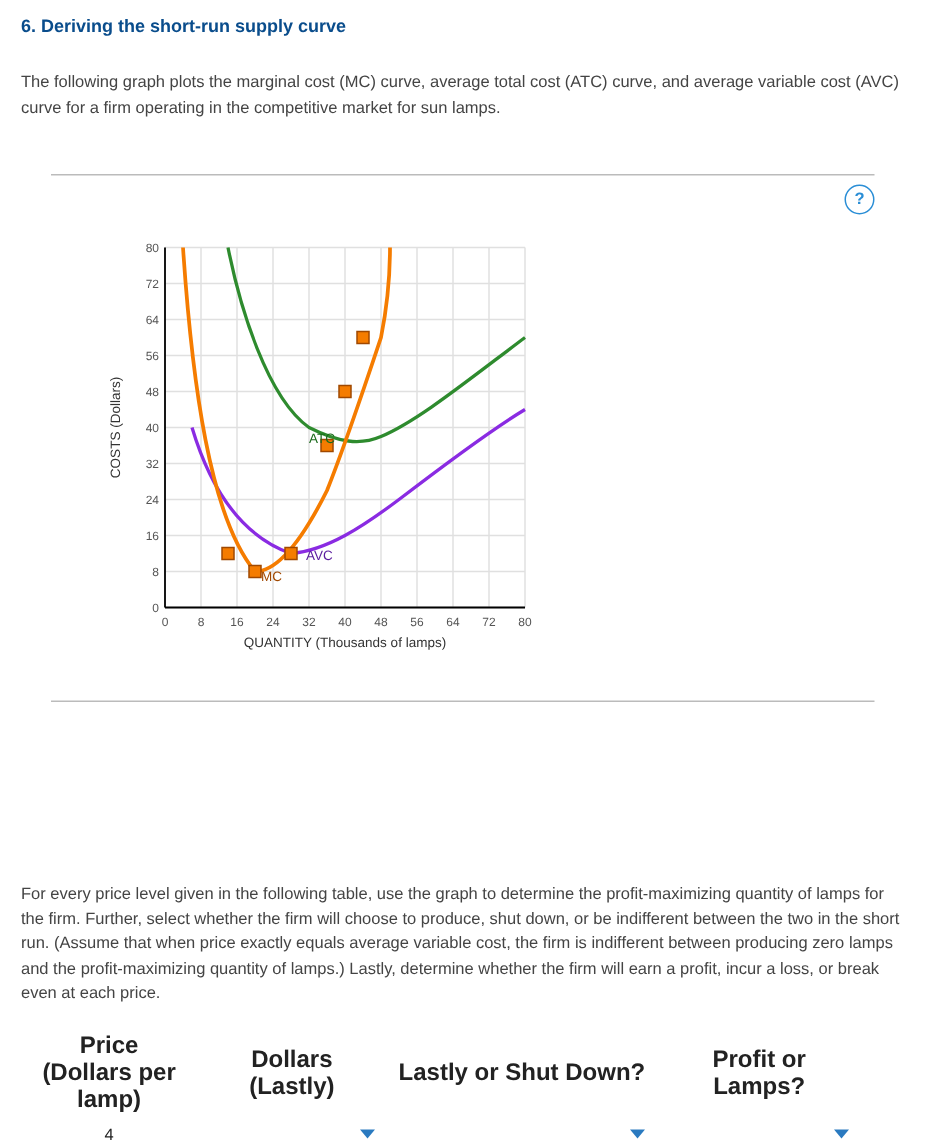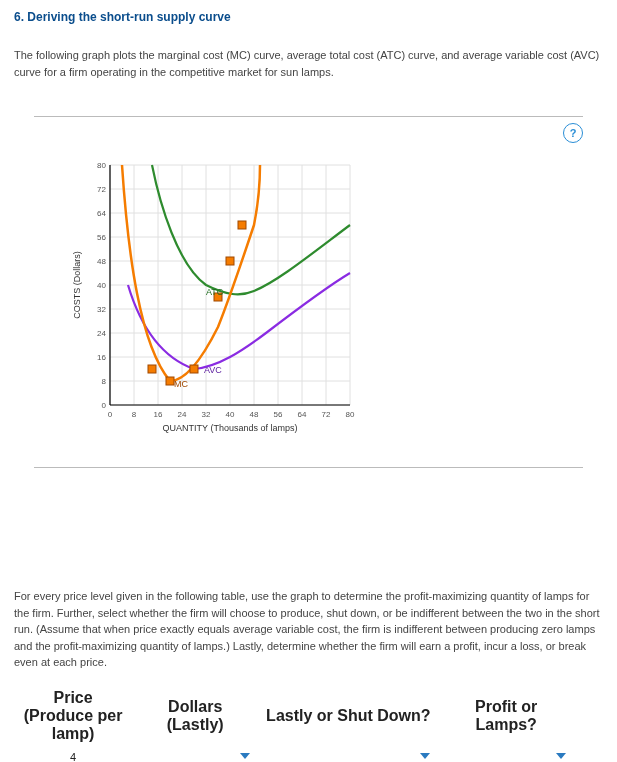--- a/index.html
+++ b/index.html
@@ -195,21 +195,21 @@
   </svg>
 </div>
 
 <div class="prompt-text">For every price level given in the following table, use the graph to determine the profit-maximizing quantity of lamps for the firm. Further, select whether the firm will choose to produce, shut down, or be indifferent between the two in the short run. (Assume that when price exactly equals average variable cost, the firm is indifferent between producing zero lamps and the profit-maximizing quantity of lamps.) Lastly, determine whether the firm will earn a profit, incur a loss, or break even at each price.</div>
 
 <table class="answer-grid">
   <tbody>
       <tr>
     <th class="left">
       <span>Price</span><br>
-      <span>(Produce per lamp)</span>
+      <span>(Dollars per lamp)</span>
     </th>
     <th style="width:120px">
       <span>Dollars</span><br>
       <span>(Lastly)</span>
     </th>
     <th style="width:180px">Lastly or Shut Down?</th>
     <th style="width:130px">Profit or Lamps?</th>
   </tr>
 
   <tr>

